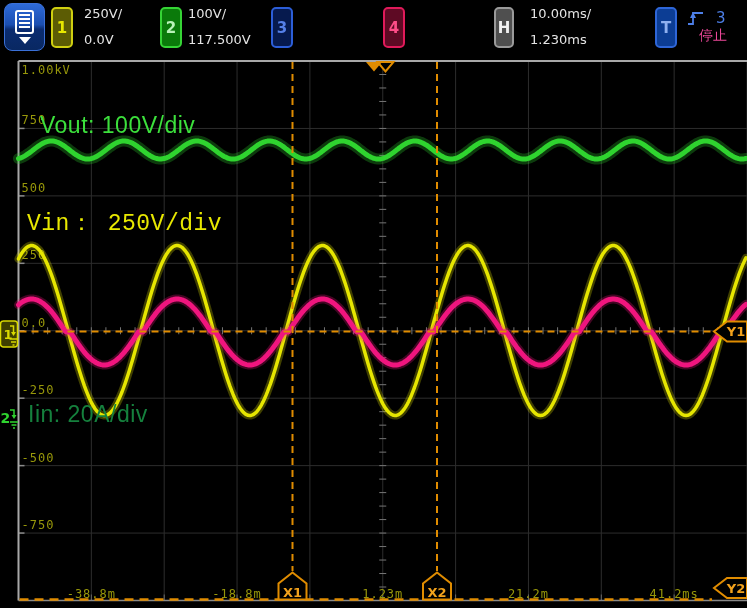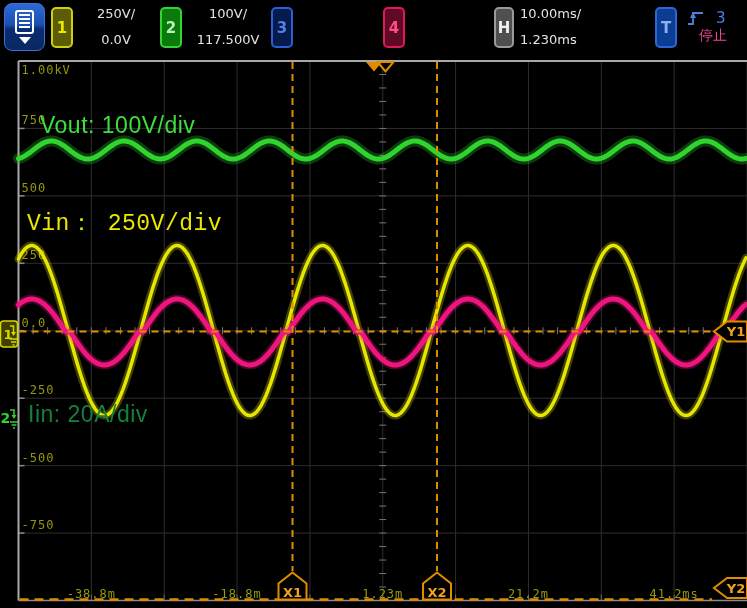--- a/index.html
+++ b/index.html
@@ -20,25 +20,25 @@
   .chbtn{position:absolute;top:7px;width:22px;height:41px;border-radius:5px;border:2px solid;
     box-sizing:border-box;display:flex;align-items:center;justify-content:center;
     font-size:15px;font-weight:bold;}
   .ch1{left:51px;background:#5c5c04;border-color:#cfcf10;color:#e8e800;}
   .ch2{left:160px;background:#0a7a0a;border-color:#35d435;color:#b9f2b9;}
   .ch3{left:271px;background:#061a4e;border-color:#2c5ed8;color:#5580e8;}
   .ch4{left:383px;background:#5e0a24;border-color:#e01a5a;color:#ff4d88;}
   .chH{left:494px;width:20px;background:#4f4f4f;border-color:#9a9a9a;color:#f0f0f0;}
   .chT{left:655px;background:#0c3d94;border-color:#2e66d8;color:#8fb0f0;}
   .vals{position:absolute;top:7px;height:40px;display:flex;flex-direction:column;
-    justify-content:space-between;align-items:center;color:#e4e4e4;font-size:13px;line-height:14px;}
+    justify-content:space-between;align-items:flex-start;color:#e4e4e4;font-size:13px;line-height:14px;}
   .v1{left:84px;width:64px;}
   .v2{left:188px;width:80px;}
   .v4{left:416px;width:64px;}
-  .vH{left:514px;width:84px;align-items:flex-start;padding-left:6px;box-sizing:border-box;}
+  .vH{left:514px;width:84px;align-items:flex-start;padding-left:16px;box-sizing:border-box;}
   .trig-src{position:absolute;left:716px;top:9px;color:#4d7fe8;font-size:15px;}
   .trig-status{position:absolute;left:699px;top:27px;color:#ec4899;font-size:14px;}
   .edge-ico{position:absolute;left:687px;top:9px;}
 
   
   .trace-lbl{position:absolute;z-index:4;font-size:23px;letter-spacing:.5px;
     font-family:"Liberation Sans","DejaVu Sans",sans-serif;}
   .lbl-vout{left:28px;top:112px;color:#3ce03c;margin-left:12px;}
   .lbl-vin{left:27px;top:207px;color:#e8e800;font-family:Liberation Mono, monospace;}
   .lbl-iin{left:28px;top:401px;color:#15803d;}

